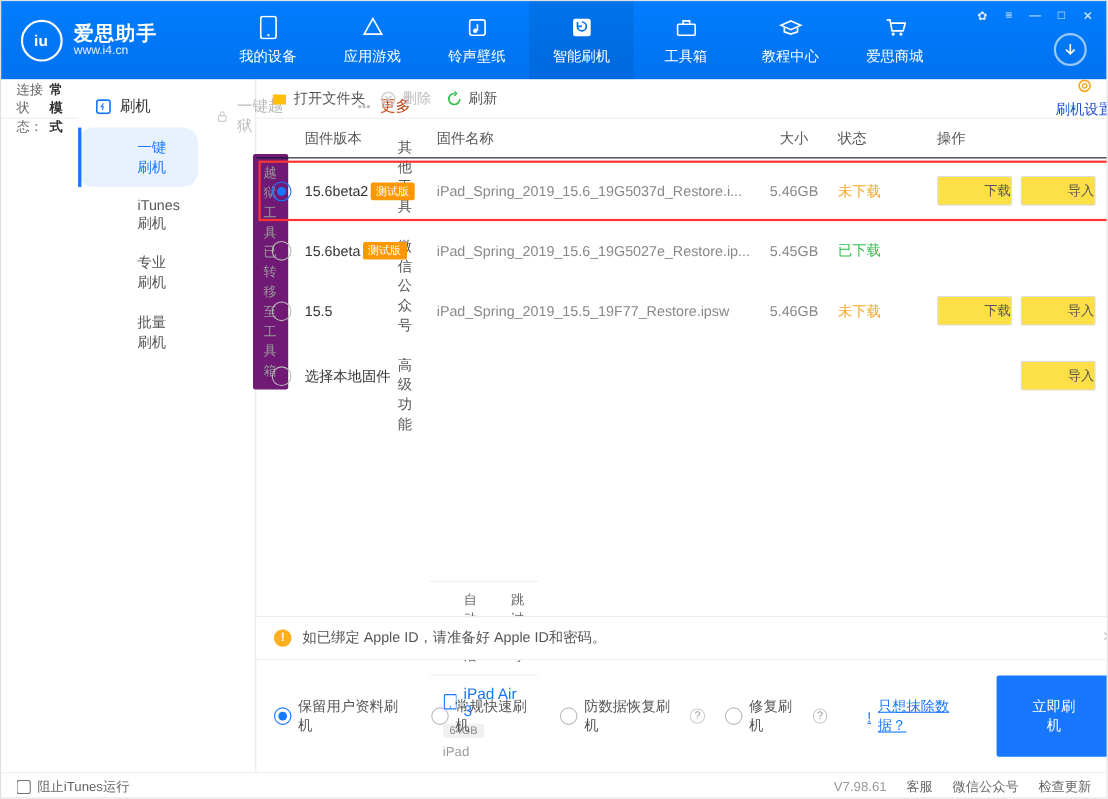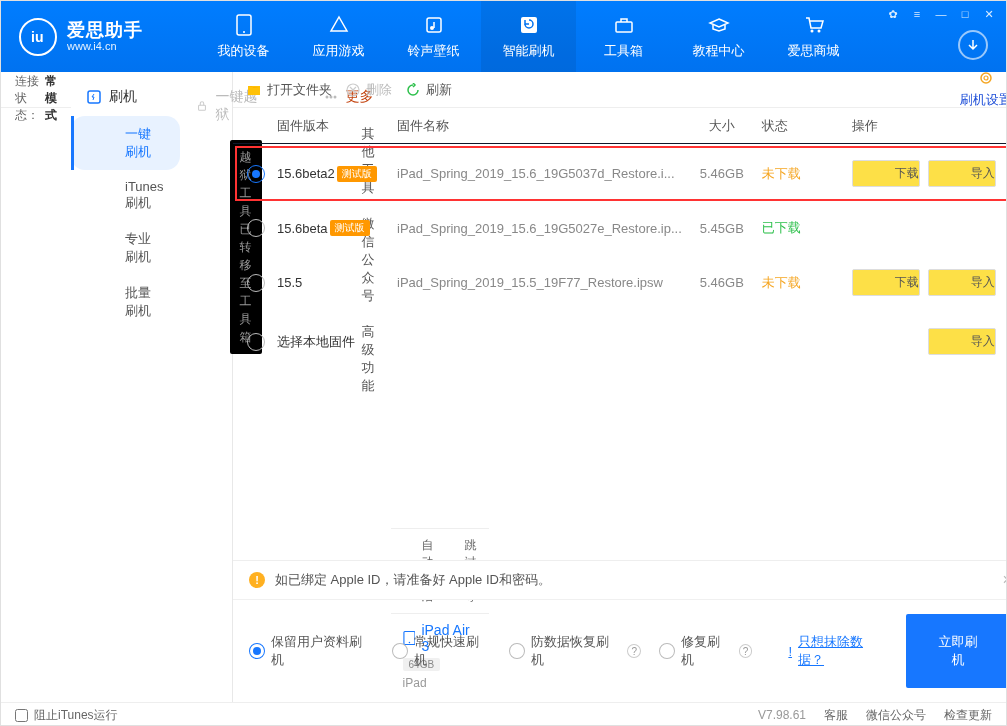--- a/index.html
+++ b/index.html
@@ -27,21 +27,21 @@
 .sidebar { width: 232px; border-right: 1px solid #e8e8e8; display: flex; flex-direction: row; }
 .conn-status { height: 36px; border-bottom: 1px solid #eee; display: flex; align-items: center; padding: 0 14px; font-size: 12px; color: #666; }
 .conn-status b { color: #333; font-weight: 600; margin-left: 6px; }
 
 .side-section { padding: 6px 0; }
 .side-head { display: flex; align-items: center; gap: 8px; padding: 10px 16px; font-size: 14px; color: #333; }
 .side-head svg, .side-head .dot { width: 14px; height: 14px; }
 .side-item { padding: 9px 16px 9px 54px; font-size: 13px; color: #555; cursor: pointer; border-radius: 14px; }
 .side-item.active { background: #e8f2ff; color: #1777ff; position: relative; }
 .side-item.active::before { content: ""; position: absolute; left: 0; top: 0; bottom: 0; width: 3px; background: #1777ff; }
-.side-note { margin: 6px 18px 6px 50px; background: #000000; color: #999; font-size: 12px; padding: 8px 10px; border-radius: 2px; line-height: 1.5; }
+.side-note { margin: 6px 18px 6px 50px; background: #701a75; color: #999; font-size: 12px; padding: 8px 10px; border-radius: 2px; line-height: 1.5; }
 .side-sep { height: 1px; background: #eee; margin: 6px 14px; }
 
 .bottom-panel { margin-top: auto; border-top: 1px solid #eee; }
 .chk-row { display: flex; align-items: center; padding: 8px 12px; font-size: 12px; color: #666; gap: 6px; }
 .chk-row input { width: 13px; height: 13px; }
 .chk-row .sp { flex: 1; }
 .device-box { padding: 8px 12px 12px; border-top: 1px solid #eee; }
 .device-name { color: #1777ff; font-size: 14px; display: flex; align-items: center; gap: 6px; }
 .device-tag { background: #f0f0f0; color: #888; font-size: 10px; padding: 1px 6px; border-radius: 2px; margin-top: 4px; display: inline-block; }
 .device-sub { color: #999; font-size: 12px; margin-top: 4px; }

